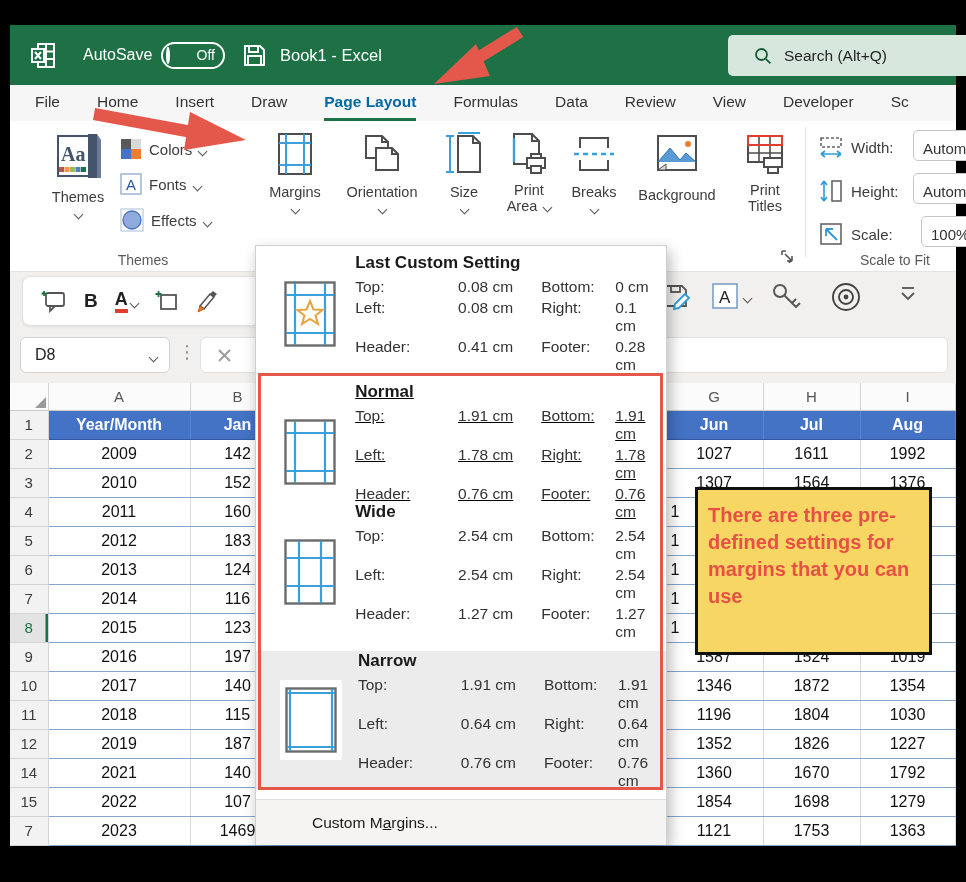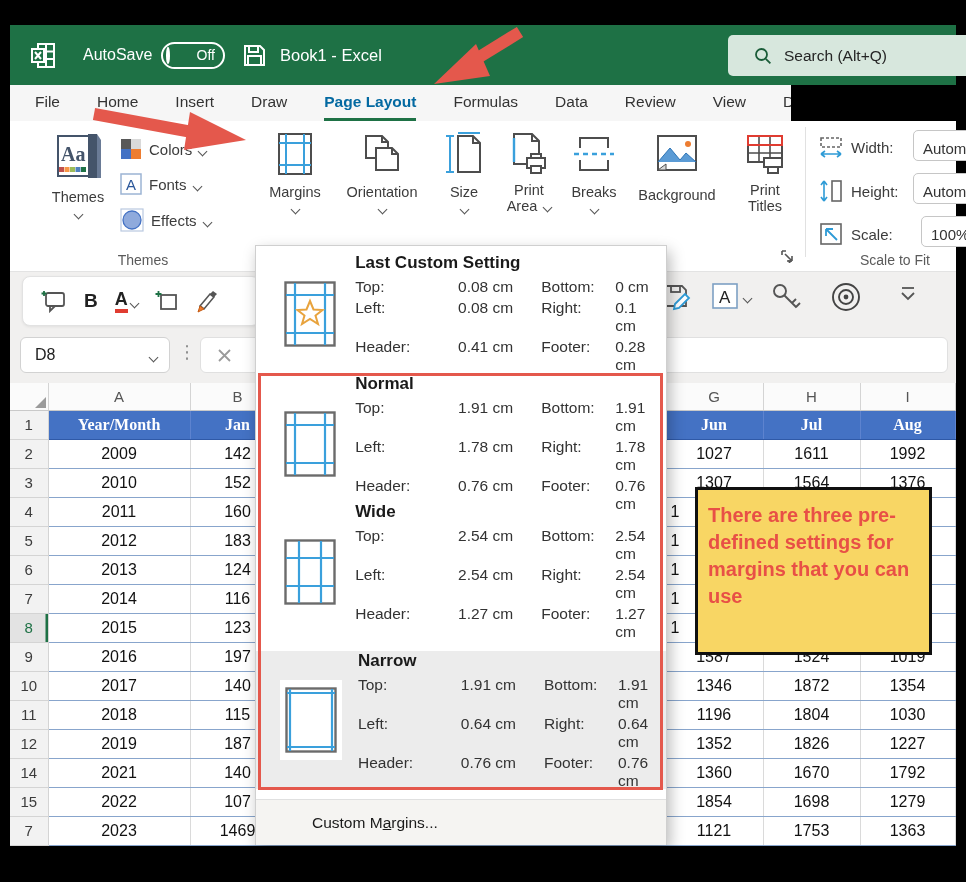--- a/index.html
+++ b/index.html
@@ -11,21 +11,21 @@
   
   .titlebar { left:10px; top:25px; width:946px; height:60px; background:#1E7145; color:#fff; }
   .tb-item { position:absolute; top:0; height:60px; display:flex; align-items:center; color:#fff; font-size:16px; }
   .toggle { border:2px solid #fff; border-radius:14px; width:64px; height:27px; display:flex; align-items:center; padding:2px 8px 2px 3px; gap:7px; }
   .knob { width:17px; height:17px; border-radius:50%; background:#fff; }
   .toggle-label { font-size:14px; color:#fff;margin-left:20px; }
   .searchbox { left:718px; top:10px; width:244px; height:41px; background:#d7e7dd; border-radius:5px;
                display:flex; align-items:center; gap:12px; padding-left:26px; color:#252525; font-size:15.5px; }
 
   
-  .tabbar { left:10px; top:85px; width:781px; height:36px; background:#f6f6f6; display:flex; gap:37px; padding-left:25px; overflow:hidden; }
+  .tabbar { left:10px; top:85px; width:946px; height:36px; background:#f6f6f6; display:flex; gap:37px; padding-left:25px; overflow:hidden; }
   .rtab { font-size:15.5px; color:#333; line-height:33px; white-space:nowrap; cursor:default; }
   .rtab.active { font-weight:700; color:#0369a1; border-bottom:3px solid #1E7145; }
 
   
   .ribbon { left:10px; top:121px; width:946px; height:151px; background:#fff; border-bottom:1px solid #e3e3e3; }
   .rlabel { position:absolute; font-size:14px; color:#5a5a5a; }
   .rbtn { position:absolute; text-align:center; color:#3c3c3c; font-size:14.5px; }
   .rbtn .lbl { display:block; margin-top:5px; }
   .chev { display:inline-block; width:7px; height:7px; border-right:1.6px solid #555; border-bottom:1.6px solid #555; transform:rotate(45deg); margin-top:4px; }
   .vline { position:absolute; width:1px; background:#e1e1e1; }
@@ -54,21 +54,21 @@
   table.sheet { position:absolute; left:10px; top:383px; width:945px; border-collapse:collapse; table-layout:fixed; background:#fff; }
   .sheet th, .sheet td { overflow:hidden; white-space:nowrap; }
   .sheet thead th { height:27px; background:#fbfbfb; color:#555; font-weight:400; font-size:15px;
                     border-right:1px solid #d4d4d4; border-bottom:1px solid #c9c9c9; text-align:center; }
   .sheet tbody tr { height:29px; }
   .sheet tbody th { background:#f2f2f2; color:#3c3c3c; font-weight:400; font-size:15px; text-align:center;
                     border-right:1px solid #d4d4d4; border-bottom:1px solid #d4d4d4; }
   .sheet tbody th.selrow { background:#e3e3e3; color:#1E7145; box-shadow:inset -2.5px 0 0 #1E7145; }
   .sheet td { background:#fff; color:#111; font-size:16px; text-align:center;
               border-right:1px solid #dadada; border-bottom:1px solid #88A5CC; }
-  .sheet td.bluehdr { background:#4472C4; color:#fff; font-weight:700; border-right:1px solid #5d83cf; border-bottom:1px solid #2f59a7;font-family:Liberation Serif, serif; }
+  .sheet td.bluehdr { background:#4472C4; color:#fff; font-weight:700; border-right:1px solid #5d83cf; border-bottom:1px solid #2f59a7; }
   .sheet td.clipL { text-align:left; padding-left:5px; }
   .corner-tri { position:absolute; right:2px; bottom:2px; width:0; height:0;
                 border-left:11px solid transparent; border-bottom:11px solid #9b9b9b; }
 
   
   .callout { left:695px; top:487px; width:237px; height:168px; background:#F8D664; border:3px solid #101010; z-index:5;
              color:#E85046; font-weight:700; font-size:20px; line-height:1.35; padding:12px 10px; }
 
   
   .panel { left:255px; top:245px; width:412px; height:600px; background:#fff; border:1px solid #cfcfcf; z-index:10;
@@ -641,21 +641,21 @@
             <span class="l2">Right:</span>
             <span>0.1 cm</span>
           <span>Header:</span>
             <span class="v1">0.41 cm</span>
             <span class="l2">Footer:</span>
             <span>0.28 cm</span>
         </div>
       </span>
     </div>
 
-    <div class="mi" style="top:140px; height:115px;">
+    <div class="mi" style="top:148px; height:115px;text-decoration:underline;">
       <span class="mi-icon">
           <svg width="52" height="66" viewBox="0 0 52 66">
             <rect x="1.5" y="1.5" width="49" height="63" fill="#fff" stroke="#6b6b6b" stroke-width="2.4"></rect>
             <line x1="11" y1="2" x2="11" y2="64" stroke="#3AA0DC" stroke-width="2.2"></line>
             <line x1="41" y1="2" x2="41" y2="64" stroke="#3AA0DC" stroke-width="2.2"></line>
             <line x1="2" y1="14" x2="50" y2="14" stroke="#3AA0DC" stroke-width="2.2"></line>
             <line x1="2" y1="52" x2="50" y2="52" stroke="#3AA0DC" stroke-width="2.2"></line>
           </svg>
         </span>
       <span class="mi-body">

